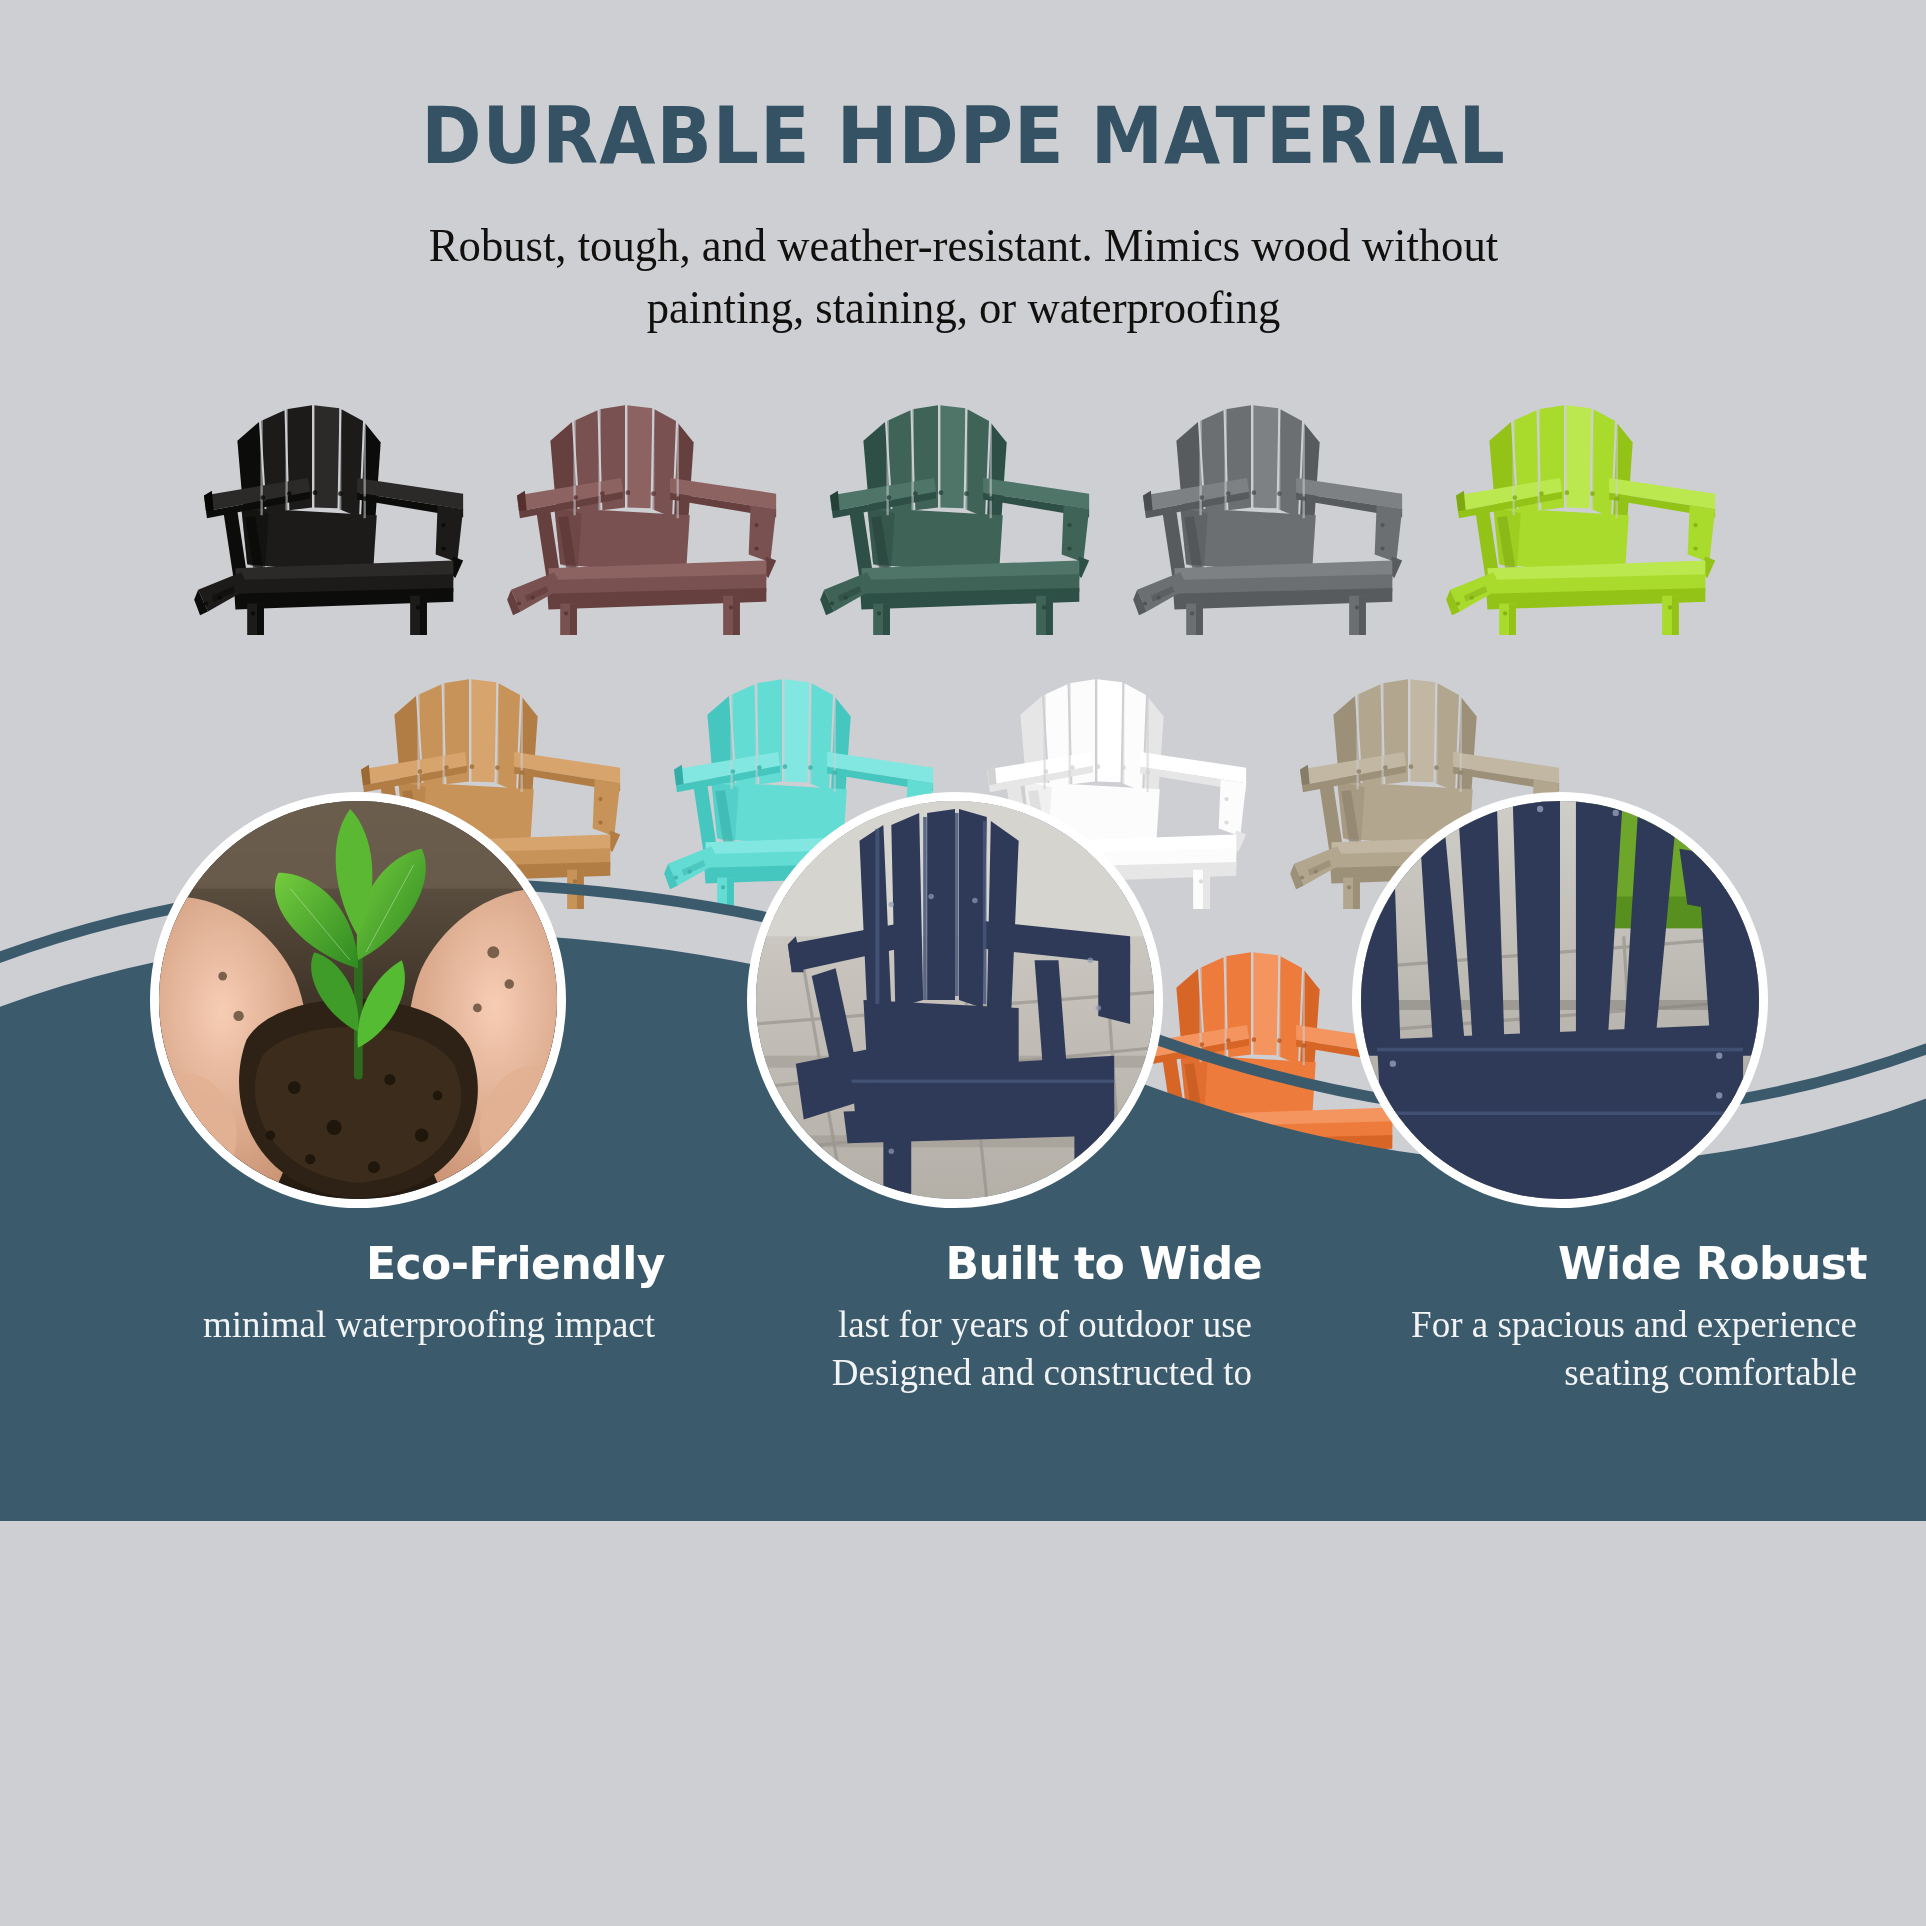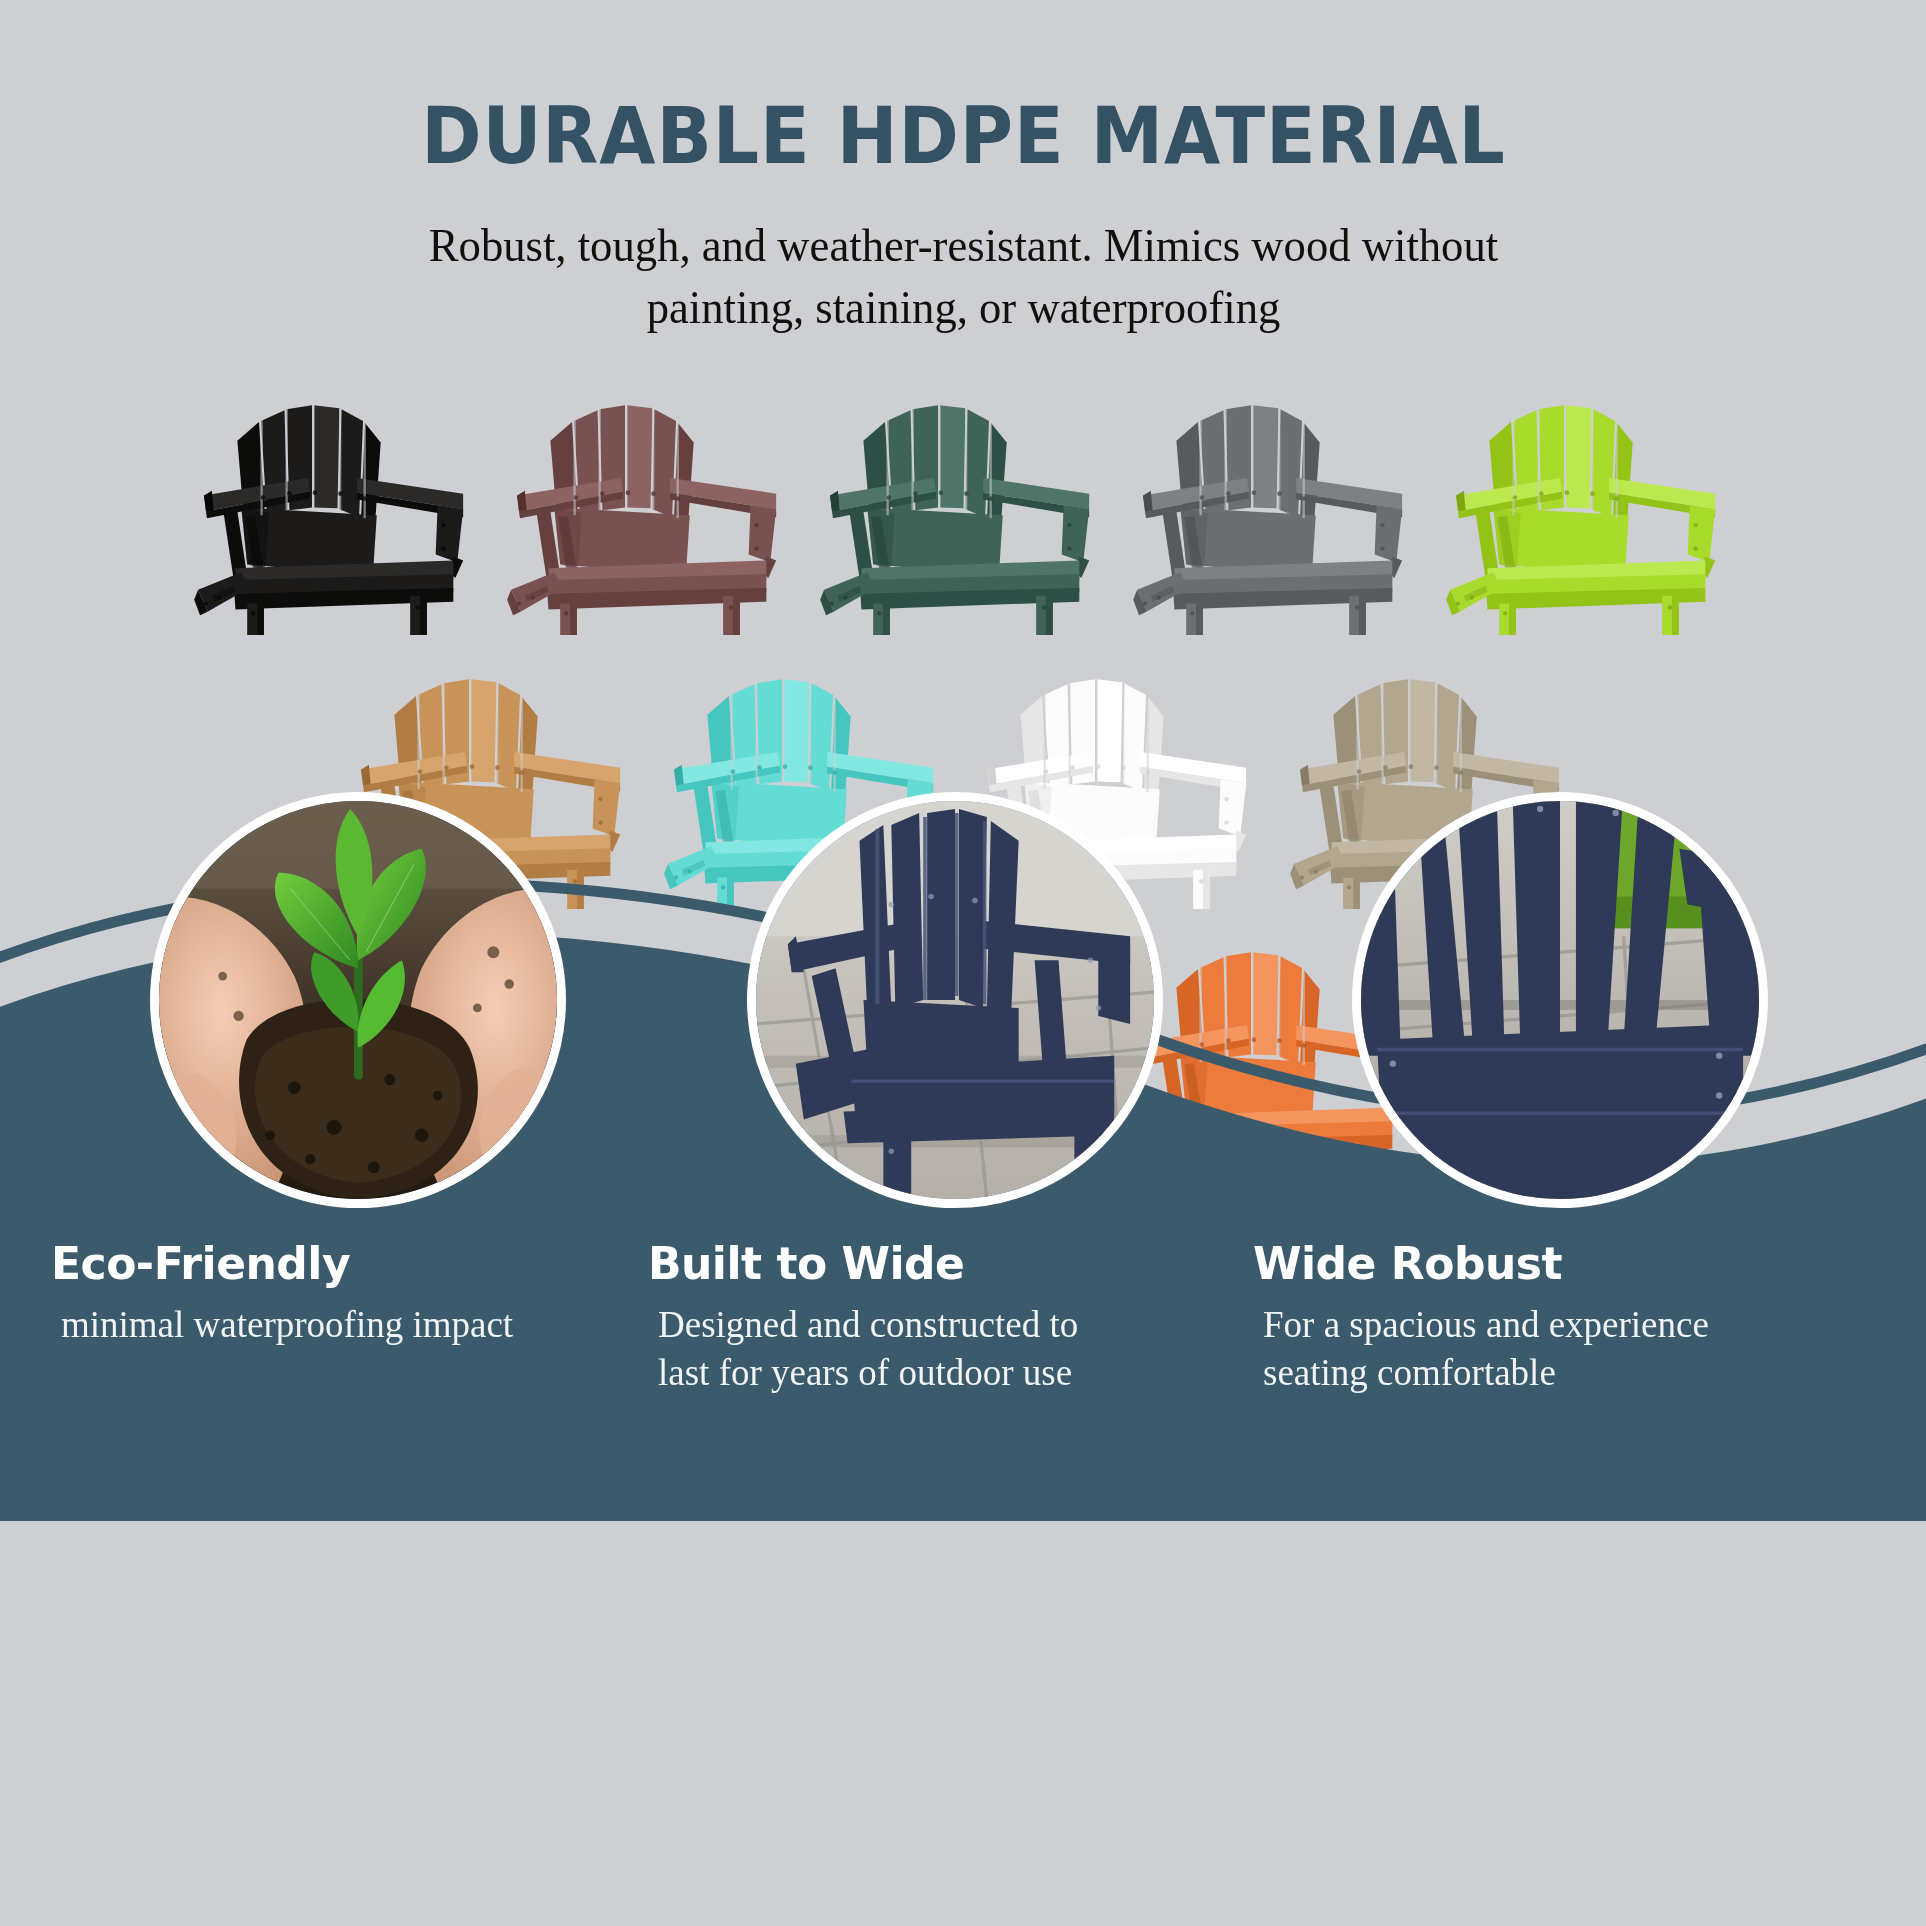--- a/index.html
+++ b/index.html
@@ -48,21 +48,21 @@
 
   
   .bottom-panel { position:absolute; left:0; bottom:0; width:1927px; height:683px; }
   .wave-svg { position:absolute; left:0; bottom:0; width:1927px; height:693px; }
 
   
   .features { position:absolute; left:0; bottom:0; width:100%; height:713px; }
   .feature {
     position:absolute;
     width:614px;
-    text-align:left;
+    text-align:right;
   }
   #feat0 { left:51px; }
   #feat1 { left:648px; }
   #feat2 { left:1253px; }
   .circle {
     width:416px; height:416px;
     margin:0 auto;
     border-radius:50%;
     border:9px solid #ffffff;
     overflow:hidden;
@@ -1194,22 +1194,22 @@
               <circle cx="44" cy="24" r="0.7"></circle>
               <circle cx="55" cy="25" r="0.7"></circle>
             <circle cx="84" cy="40" r="0.7"></circle>
               <circle cx="86" cy="52" r="0.7"></circle>
               <circle cx="34" cy="88" r="0.7"></circle>
           </g>
         </svg>
       </div>
       <div class="feat-title">Built to Wide</div>
       <div class="feat-desc">
+        <div>last for years of outdoor use</div>
         <div>Designed and constructed to</div>
-        <div>last for years of outdoor use</div>
       </div>
     </div>
 
     <div class="feature" id="feat2" style="top:-16px;">
       <div class="circle" style="border-color: rgb(255, 255, 255);">
         <svg viewBox="0 0 100 100" preserveAspectRatio="xMidYMid slice">
           <defs>
             <linearGradient id="groundG" x1="0" y1="0" x2="0" y2="1">
               <stop offset="0%" stop-color="#cfcdc7"></stop>
                 <stop offset="100%" stop-color="#a8a49c"></stop>

